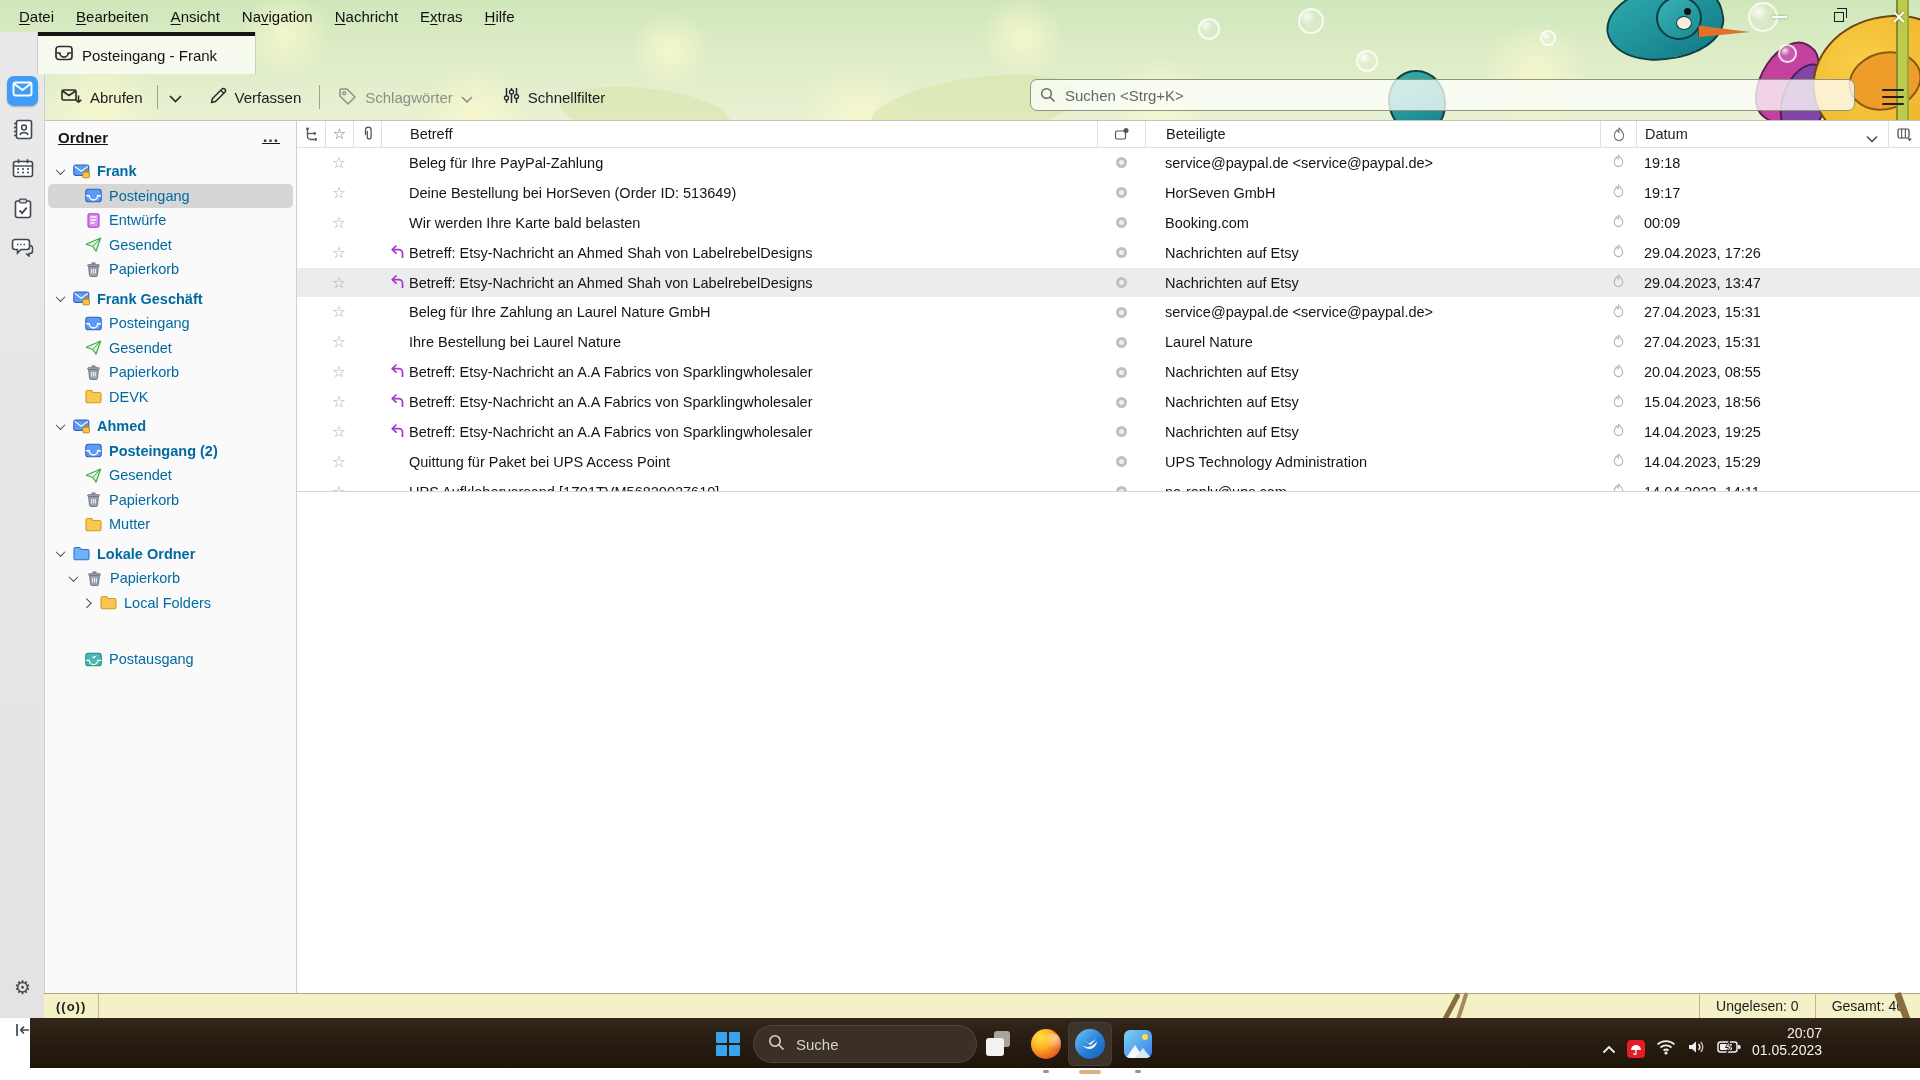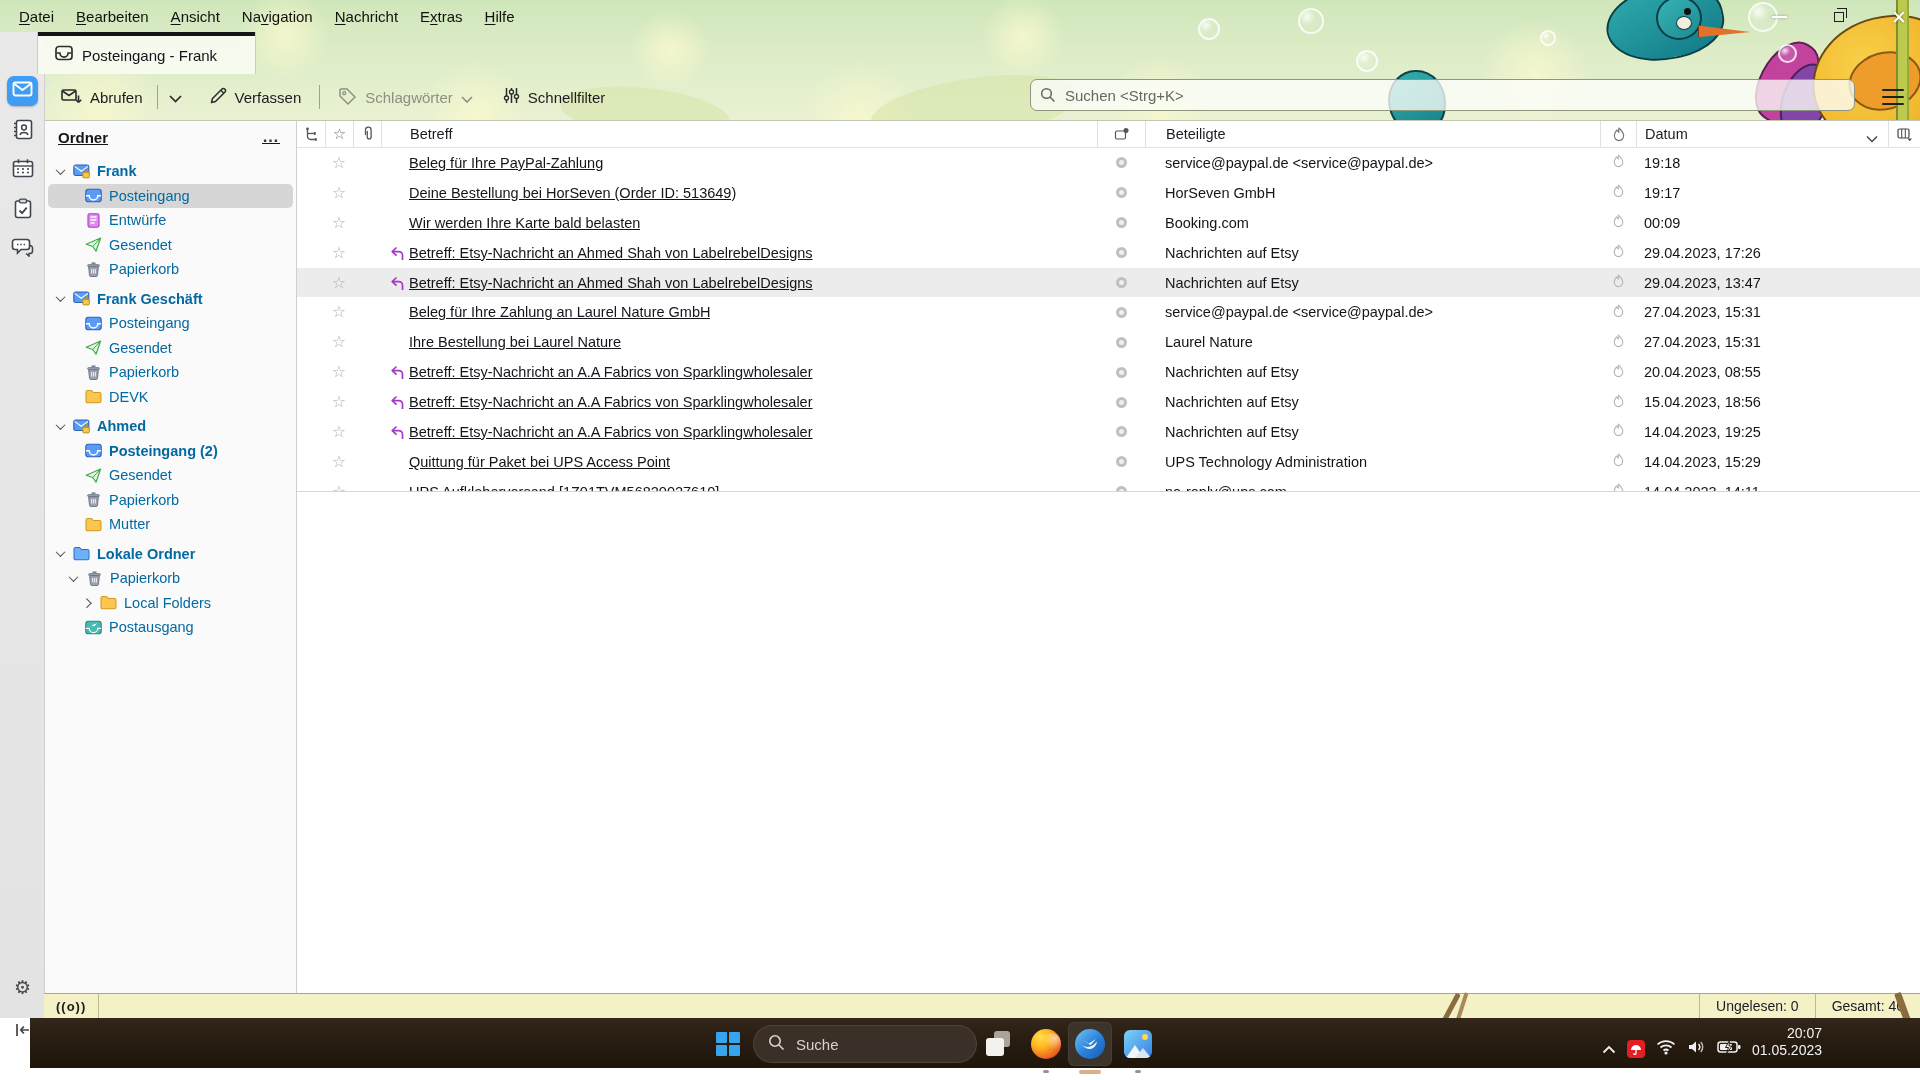--- a/index.html
+++ b/index.html
@@ -104,21 +104,21 @@
   .hsep{border-left:1px solid #e0e0e0;}
   .hc-betreff{padding-left:28px;}
   .hc-bet{padding-left:20px;}
   .hc-datum{padding-left:8px;position:relative;}
   .sortchev{position:absolute;right:10px;top:9px;}
   #thread-rows{height:343px;overflow:hidden;}
   .trow{display:grid;grid-template-columns:28px 28px 28px 1fr 48px 455px 36px 284px;height:29.9px;
       align-items:center;font-size:14.5px;color:#15141a;}
   .trow.hl{background:#ececec;}
   .c-star{text-align:center;color:#b4b4b4;font-size:16px;line-height:1;}
-  .c-subj{display:flex;align-items:flex-end;overflow:hidden;white-space:nowrap;text-decoration:underline;}
+  .c-subj{display:flex;align-items:flex-start;overflow:hidden;white-space:nowrap;}
   .rslot{flex:0 0 24px;display:flex;justify-content:flex-end;align-items:center;}
   .stxt{margin-left:4px;overflow:hidden;text-overflow:ellipsis;}
   .c-read{display:flex;justify-content:center;}
   .read-dot{width:11px;height:11px;border-radius:50%;border:3px solid #c0c0c0;background:#efefef;}
   .c-from{padding-left:20px;overflow:hidden;white-space:nowrap;text-overflow:ellipsis;}
   .c-junk{display:flex;justify-content:center;}
   .c-date{padding-left:8px;white-space:nowrap;}
   #list-end{border-top:1px solid #d6d6d6;}
 
   
@@ -532,21 +532,21 @@
           <span class="chev right chev-gap">
             <i></i>
           </span>
           <span class="fic">
             <svg width="17" height="15" viewBox="0 0 17 15">
               <path d="M1 3.1A1.6 1.6 0 012.6 1.5h3.9l1.9 2h6A1.6 1.6 0 0116 5.1v7.1a1.6 1.6 0 01-1.6 1.6H2.6A1.6 1.6 0 011 12.2z" fill="#f9c74f" stroke="#d49a1e" stroke-width="1.05"></path>
             </svg>
           </span>
           <span class="flabel">Local Folders</span>
         </div>
-        <div class="frow" style="padding-left: 37px;">
+        <div class="frow" style="padding-left: 37px; margin-top: 32px;">
           <span class="fic">
             <svg width="17" height="15" viewBox="0 0 17 15">
               <rect x="0.8" y="1.2" width="15.4" height="12.6" rx="2.6" fill="#49b8b2" stroke="#1f8a84" stroke-width="1.1"></rect>
               <path d="M1 8.4h3.3a4.2 4.2 0 008.4 0H16" fill="none" stroke="#fff" stroke-width="1.3"></path>
               <path d="M6 5.5l6-2.3-3.2 3.6-.4-1z" fill="#fff"></path>
             </svg>
           </span>
           <span class="flabel">Postausgang</span>
         </div>
       </div>

